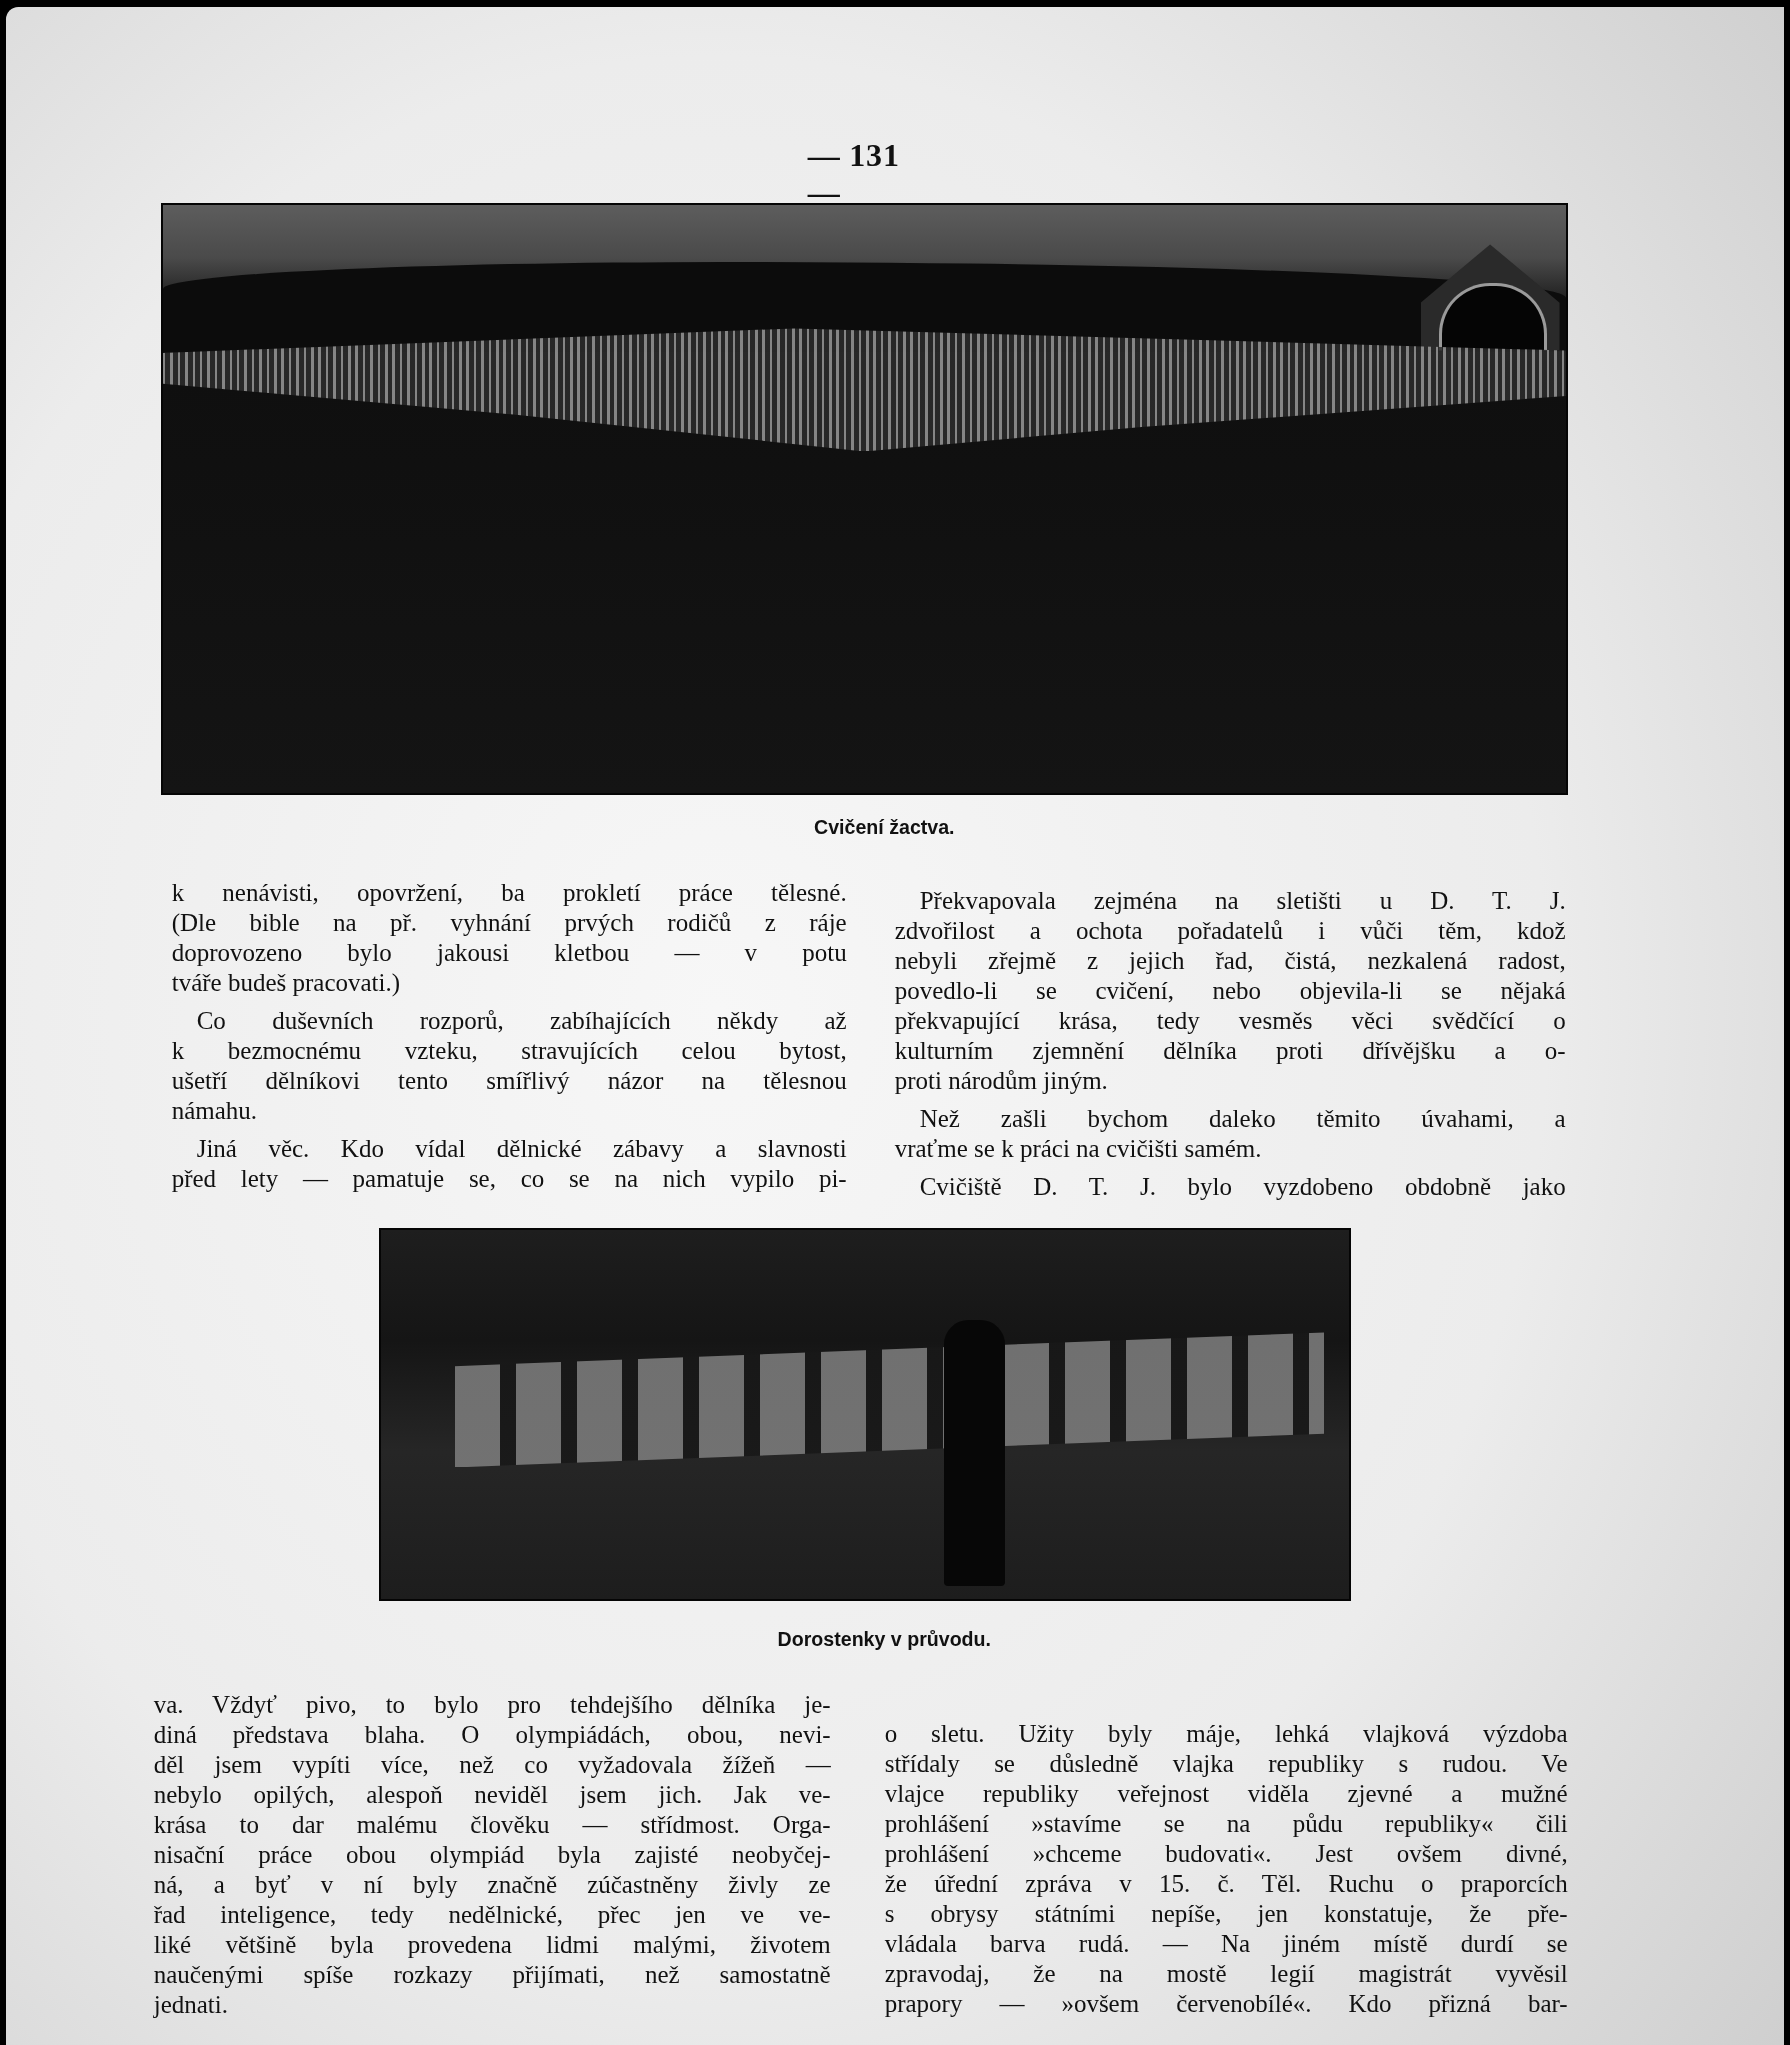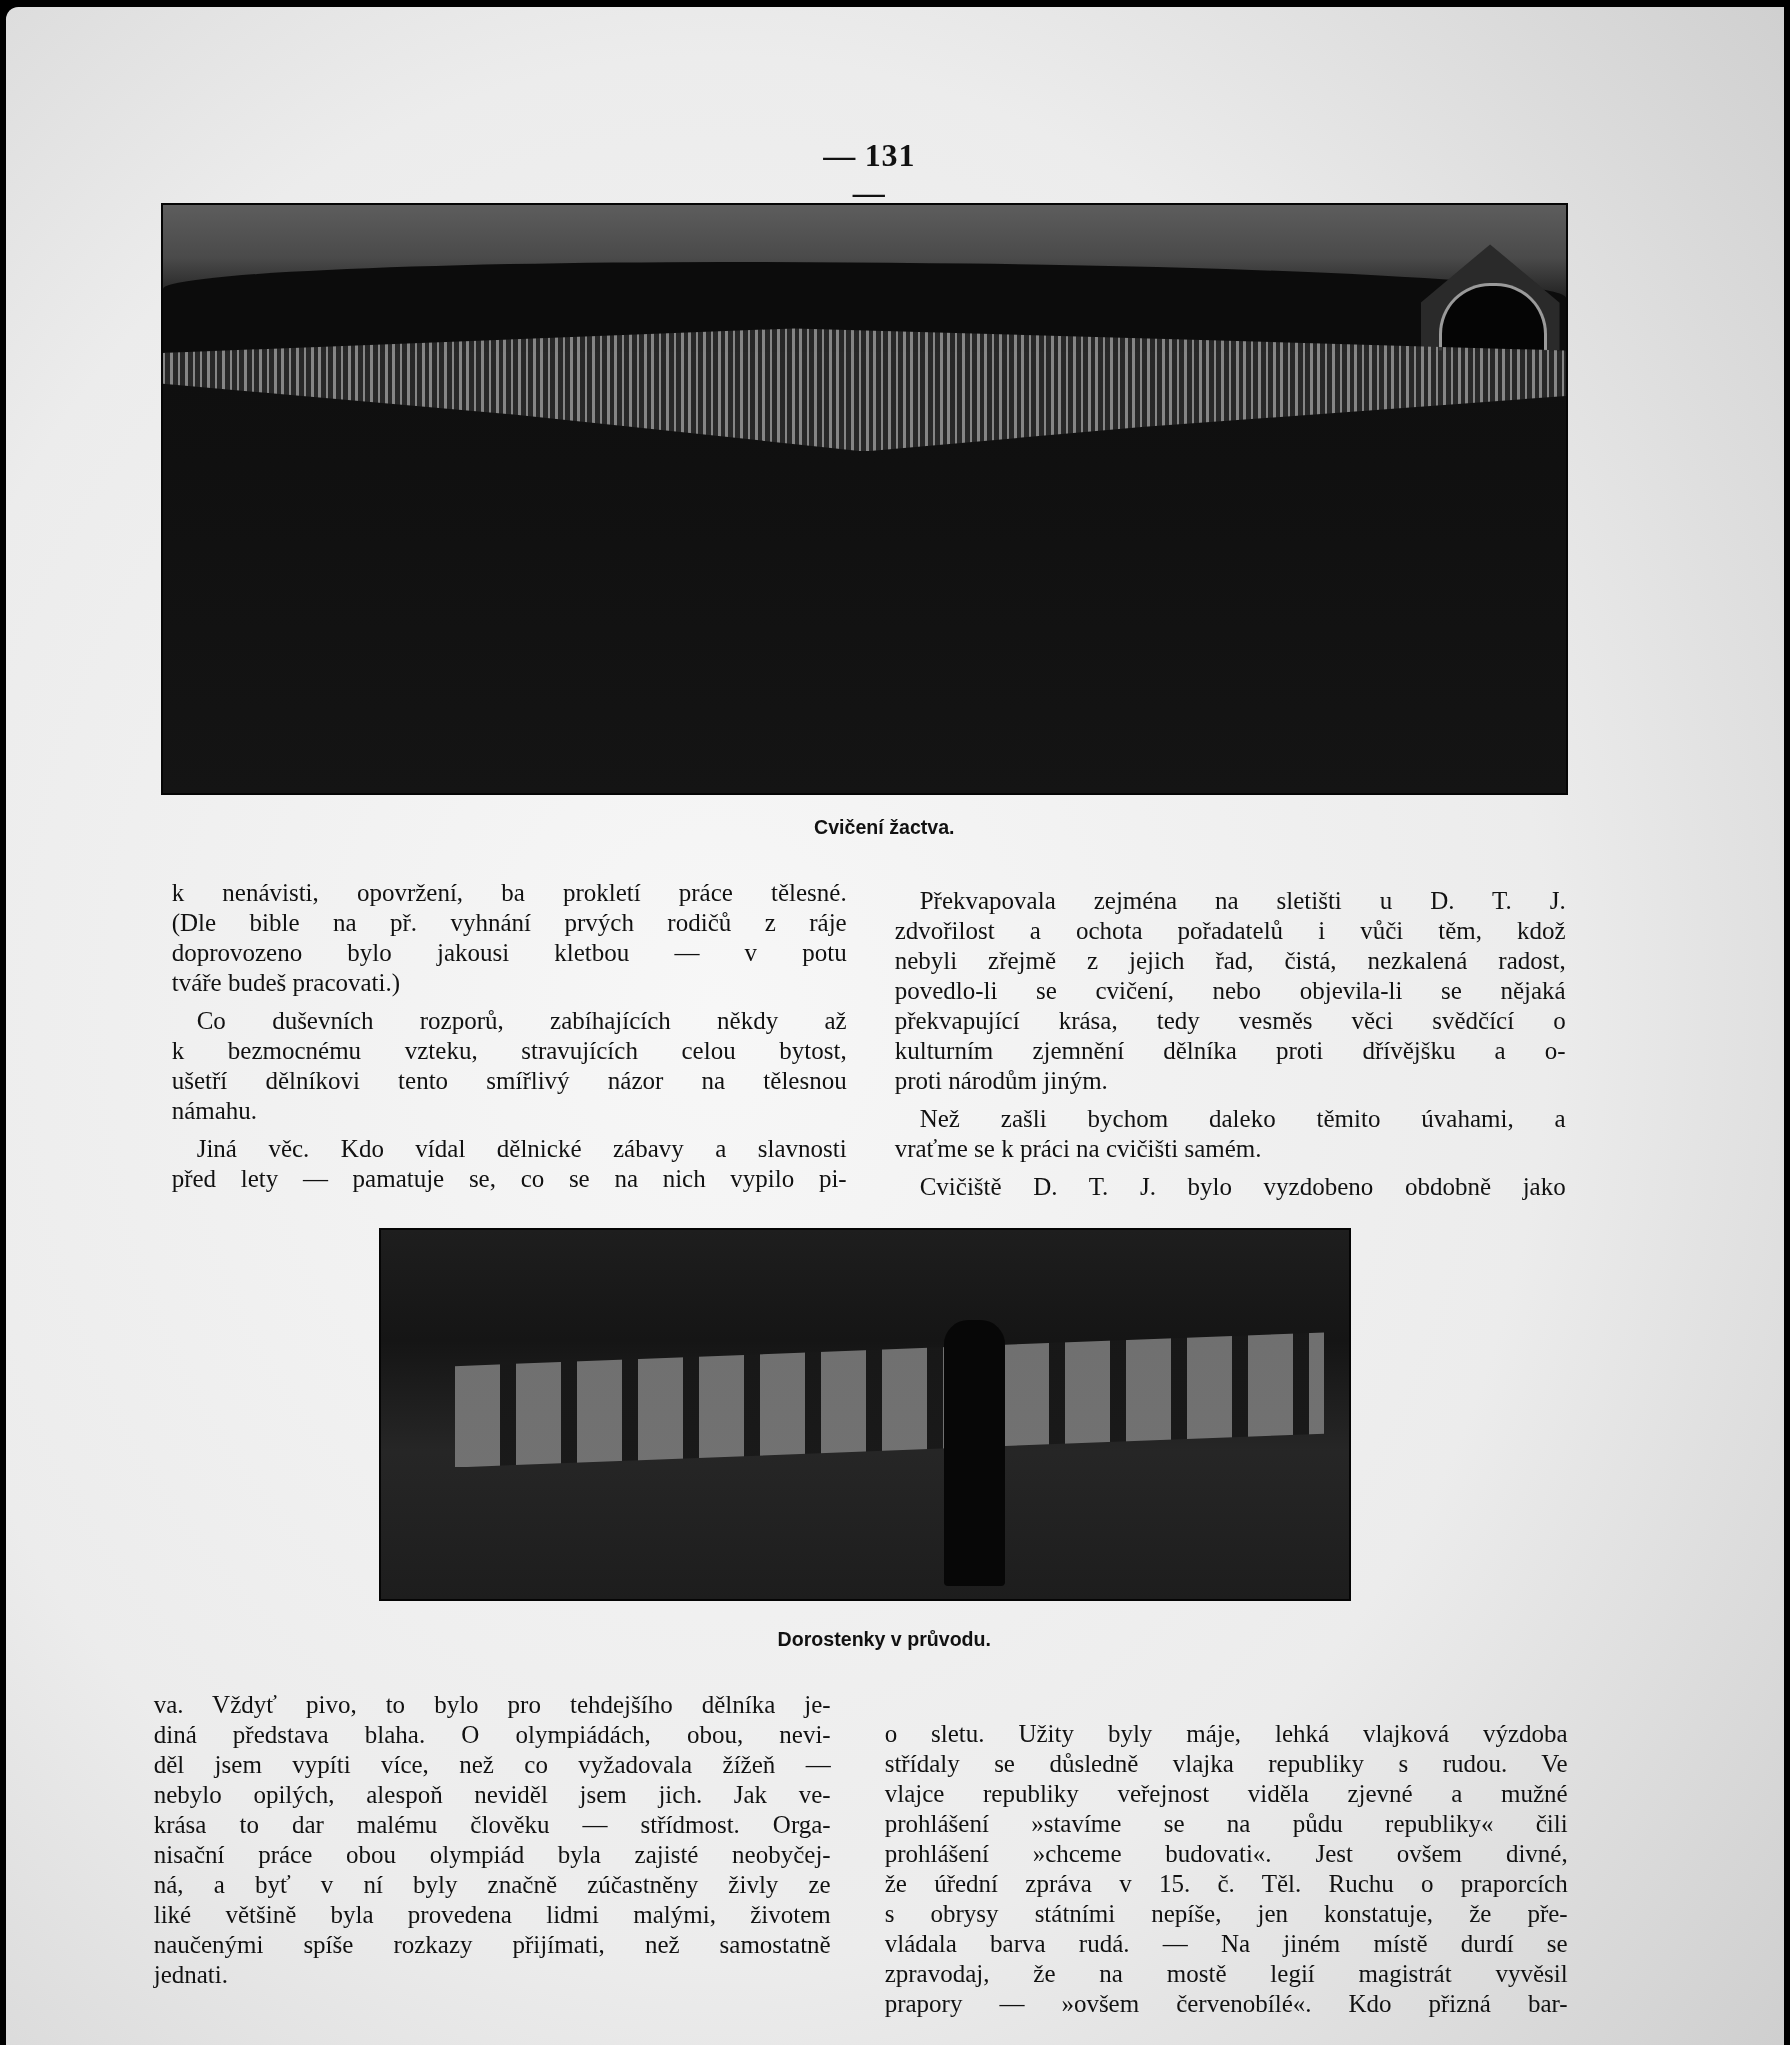--- a/index.html
+++ b/index.html
@@ -9,21 +9,21 @@
     font-family: "Liberation Serif", "DejaVu Serif", serif;
     color: #111;
   }
   .page {
     position: absolute; left: 5.7px; top: 7.4px; right: 5.7px; bottom: 5.7px;
     background:
       radial-gradient(ellipse at 40% 45%, #f7f7f7 0%, #ececec 55%, #c9c9c9 100%);
     border-top-left-radius: 12.3px;
   }
   .page-number {
-    position: absolute; left: 802px; top: 130px; width: 123px; text-align: center;
+    position: absolute; left: 802px; top: 130px; width: 123px; text-align: left;
     font-size: 32px; font-weight: bold; letter-spacing: 0.8px;
   }
   .photo {
     position: absolute; border: 2.9px solid #050505; box-sizing: border-box; overflow: hidden;
   }
   .photo-1 { left: 155px; top: 196px; width: 1407px; height: 592px;
     background: linear-gradient(#5d5d5d 0%, #4a4a4a 9%, #1b1b1b 17%, #0f0f0f 30%, #141414 100%); }
   .photo-1 .trees { position: absolute; left: 0; right: 0; top: 57px; height: 90px;
     background: #0c0c0c; border-radius: 40% 60% 0 0 / 30% 40% 0 0; }
   .photo-1 .formation { position: absolute; left: 0; right: 0; top: 123px; height: 123px;
@@ -104,20 +104,21 @@
   <div class="caption caption-2">Dorostenky v průvodu.</div>
 
   <div class="column col-bot-left">
       <span class="line">va. Vždyť pivo, to bylo pro tehdejšího dělníka je-</span>
       <span class="line">diná představa blaha. O olympiádách, obou, nevi-</span>
       <span class="line">děl jsem vypíti více, než co vyžadovala žížeň —</span>
       <span class="line">nebylo opilých, alespoň neviděl jsem jich. Jak ve-</span>
       <span class="line">krása to dar malému člověku — střídmost. Orga-</span>
       <span class="line">nisační práce obou olympiád byla zajisté neobyčej-</span>
       <span class="line">ná, a byť v ní byly značně zúčastněny živly ze</span>
+      <span class="line">řad inteligence, tedy nedělnické, přec jen ve ve-</span>
       <span class="line">liké většině byla provedena lidmi malými, životem</span>
       <span class="line">naučenými spíše rozkazy přijímati, než samostatně</span>
       <span class="line last">jednati.</span>
     </div>
   <div class="column col-bot-right">
       <span class="line">o sletu. Užity byly máje, lehká vlajková výzdoba</span>
       <span class="line">střídaly se důsledně vlajka republiky s rudou. Ve</span>
       <span class="line">vlajce republiky veřejnost viděla zjevné a mužné</span>
       <span class="line">prohlášení »stavíme se na půdu republiky« čili</span>
       <span class="line">prohlášení »chceme budovati«. Jest ovšem divné,</span>

